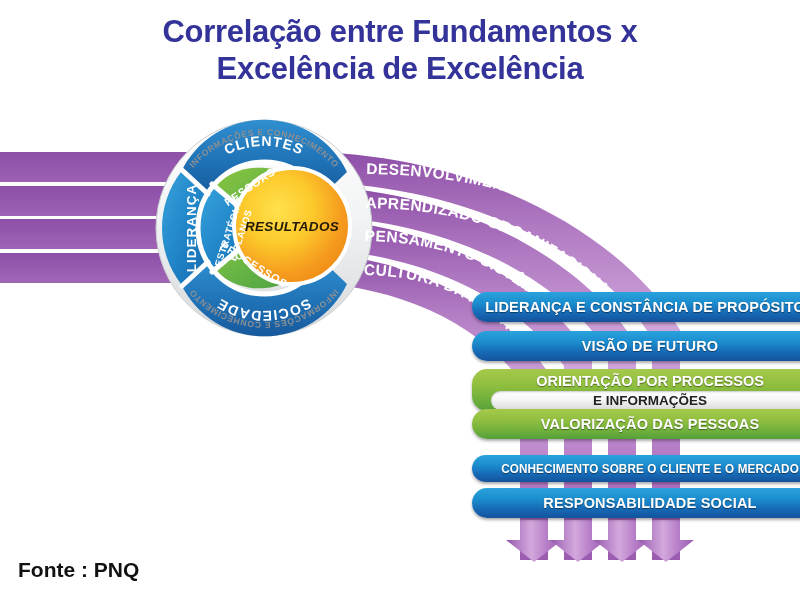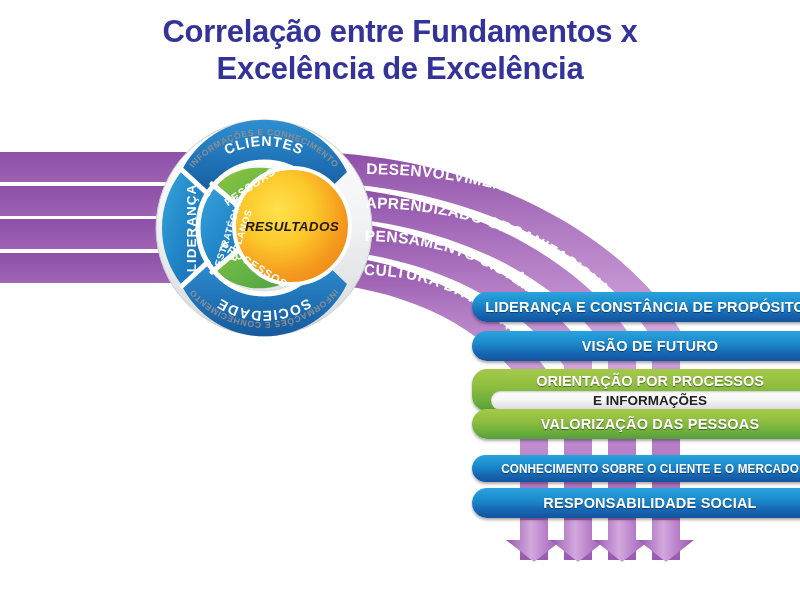--- a/index.html
+++ b/index.html
@@ -266,14 +266,15 @@
     <div class="bar blue" style="top:488px;height:30px">
       <span class="lbl">RESPONSABILIDADE SOCIAL</span>
     </div>
 
     <div class="bar blue" style="top:455px;height:27px">
       <span class="lbl sm">CONHECIMENTO  SOBRE O CLIENTE E O MERCADO</span>
     </div>
 
   </div>
 
+  <div class="fonte">Fonte : PNQ</div>
 <div class="lbl-resultados" style="left: 292px; top: 219px; transform: translateX(-50%); font-style: italic;">RESULTADOS</div>
   </div>
 
 </body></html>

